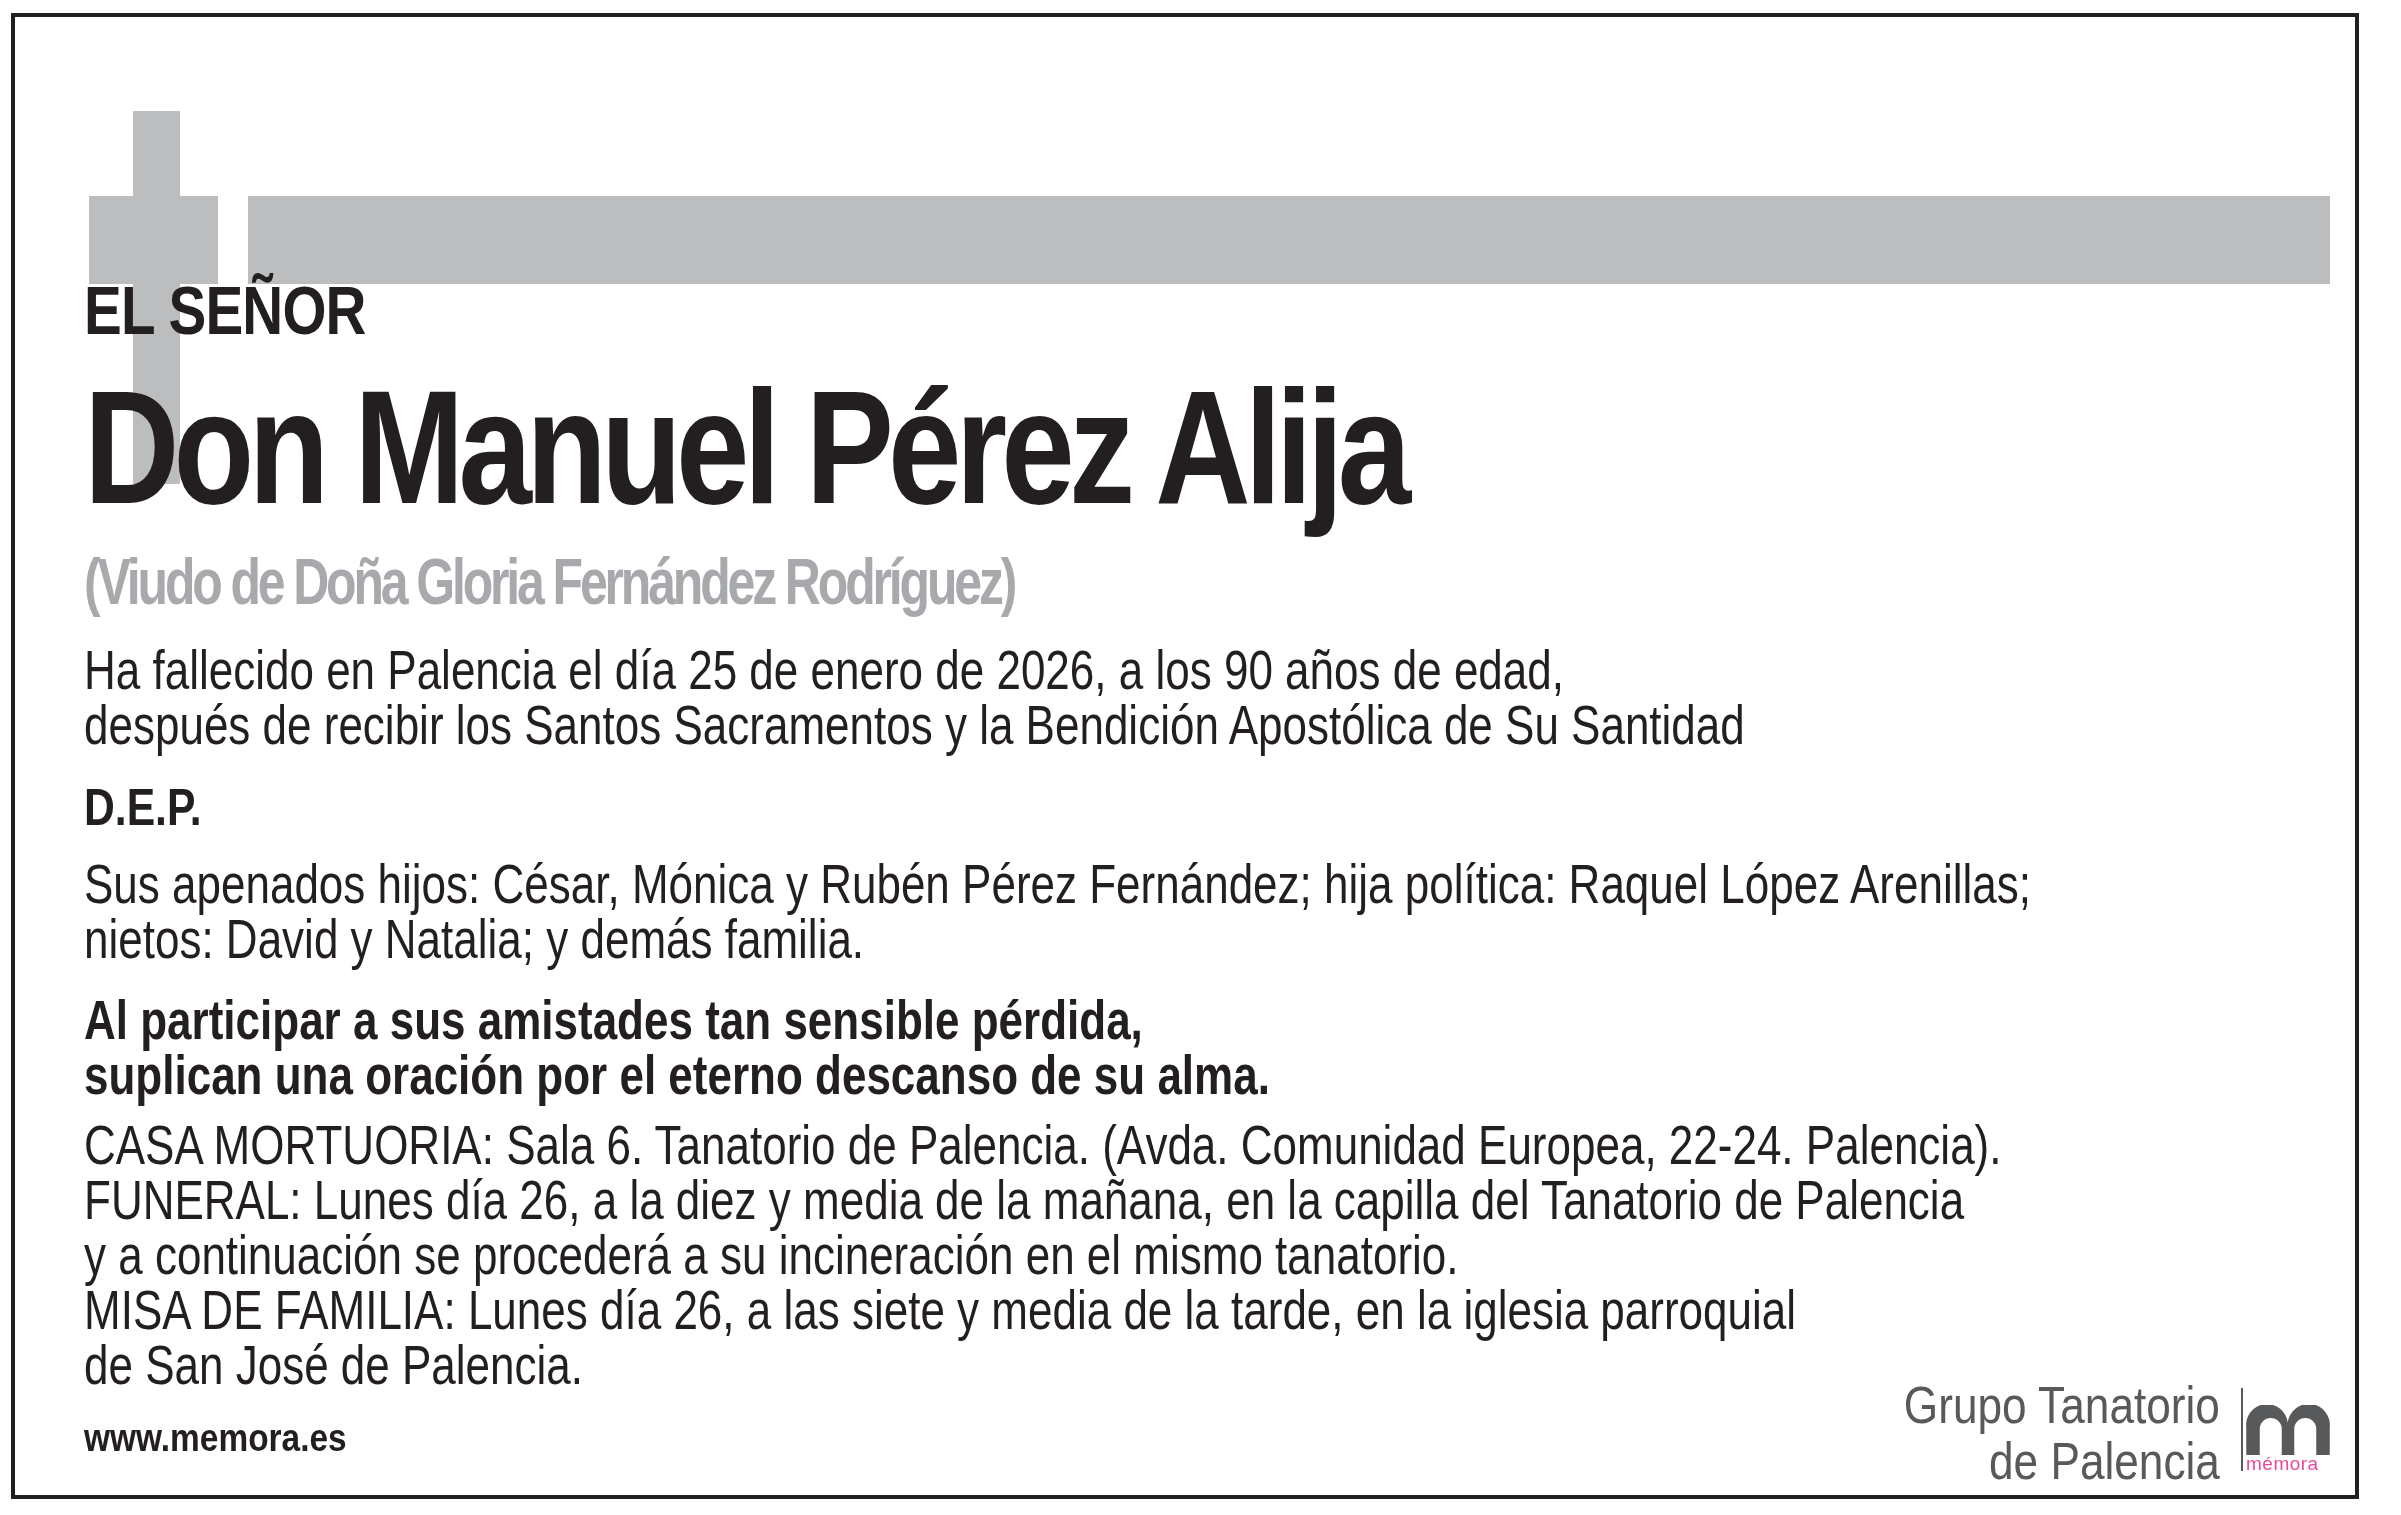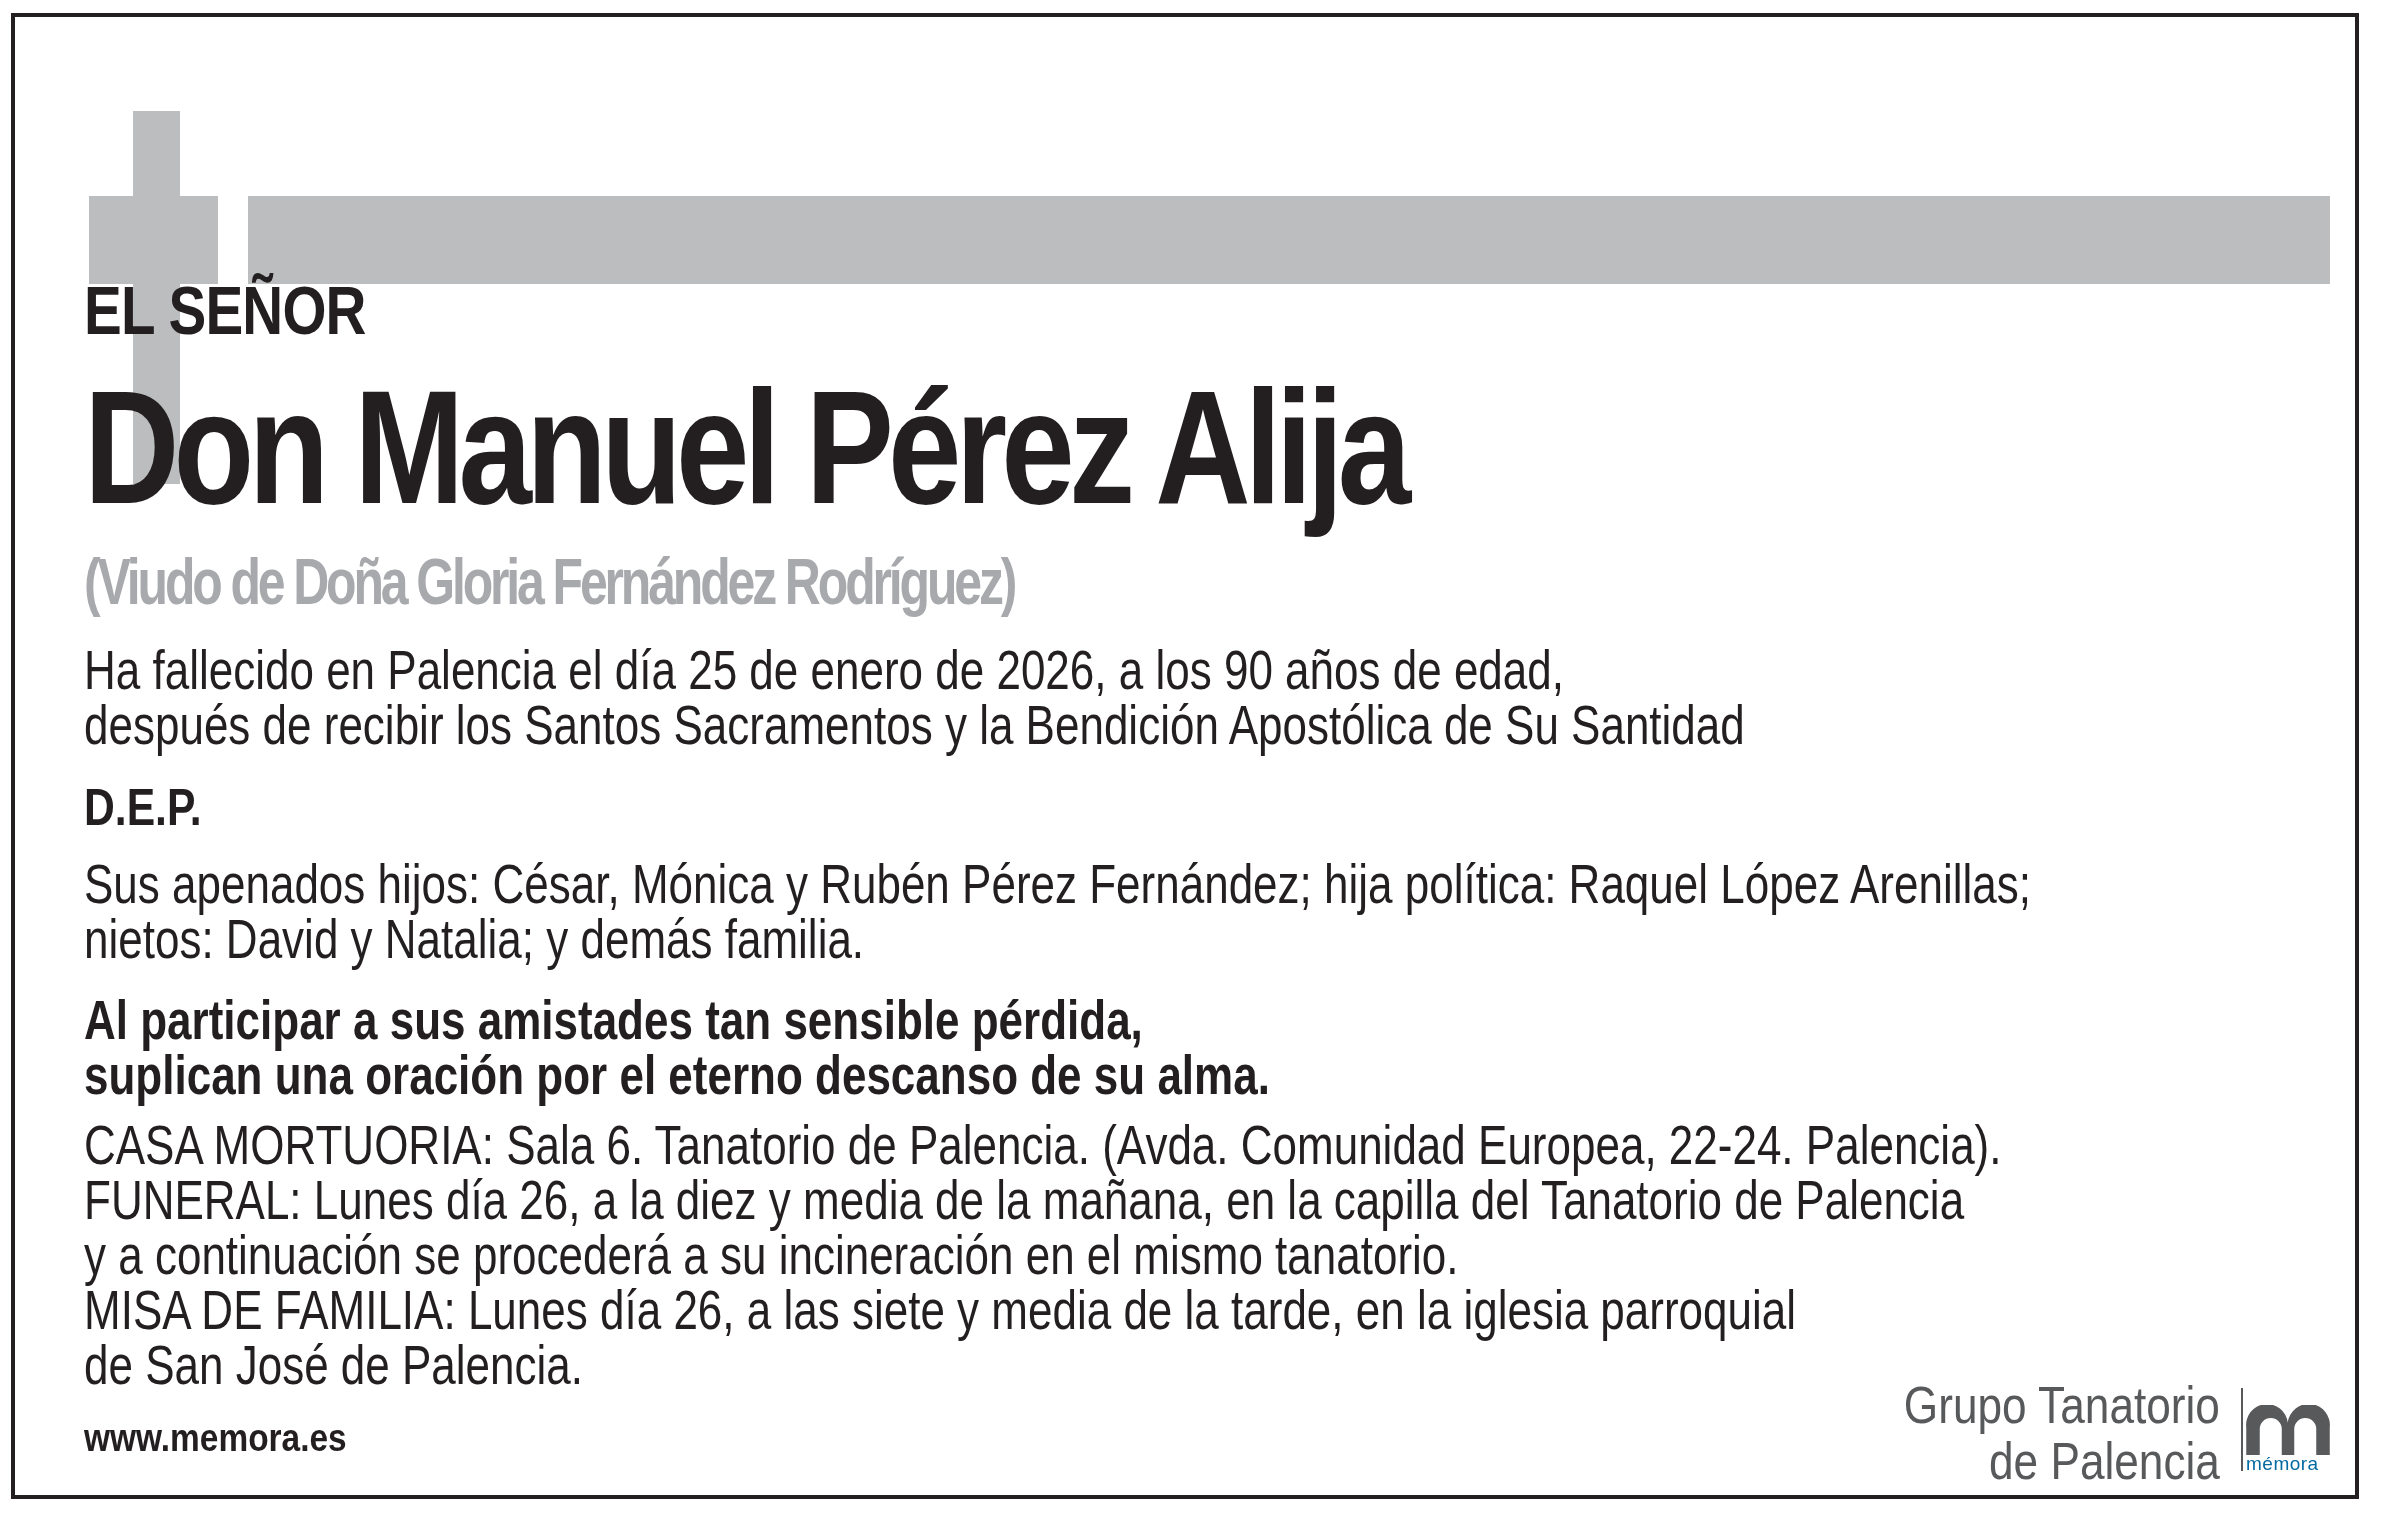--- a/index.html
+++ b/index.html
@@ -16,21 +16,21 @@
   .bold { font-weight:bold; }
   .p1 { top:643px; }
   .dep { top:777px; font-size:52px; font-weight:bold; transform:scaleX(0.82); transform-origin:left; }
   .p2 { top:857px; }
   .p3 { top:993px; }
   .p4 { top:1118px; }
   .web { top:1417px; font-size:38px; font-weight:bold; transform:scaleX(0.88); transform-origin:left; }
   .logo-text { position:absolute; right:181px; top:1377px; text-align:right; color:#58595b; font-size:52px; line-height:56px; transform:scaleX(0.85); transform-origin:right; }
   .logo-sep { position:absolute; left:2241px; top:1388px; width:2px; height:83px; background:#58595b; }
   .logo-m { position:absolute; left:2246px; top:1405px; width:84px; height:50px; }
-  .logo-mword { position:absolute; left:2246px; top:1453px; font-size:19px; color:#0369a1; letter-spacing:0.5px; }
+  .logo-mword { position:absolute; left:2246px; top:1453px; font-size:19px; color:#ec4899; letter-spacing:0.5px; }
 </style>
 </head>
 <body>
 
 <div class="frame"></div>
 
 <div>
   <div class="cross-v"></div>
   <div class="cross-h"></div>
 </div>

